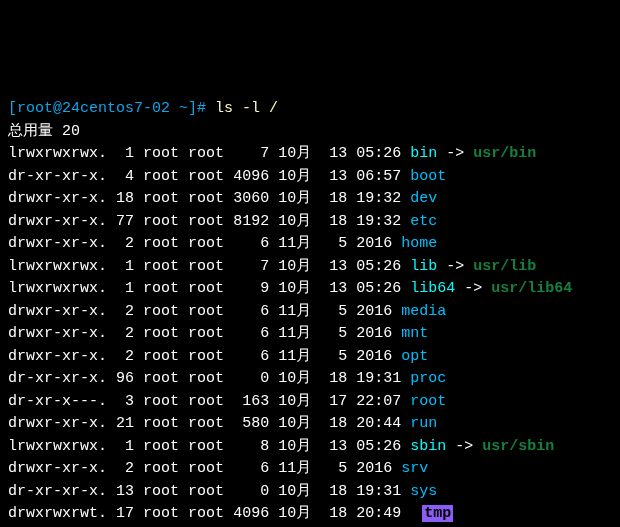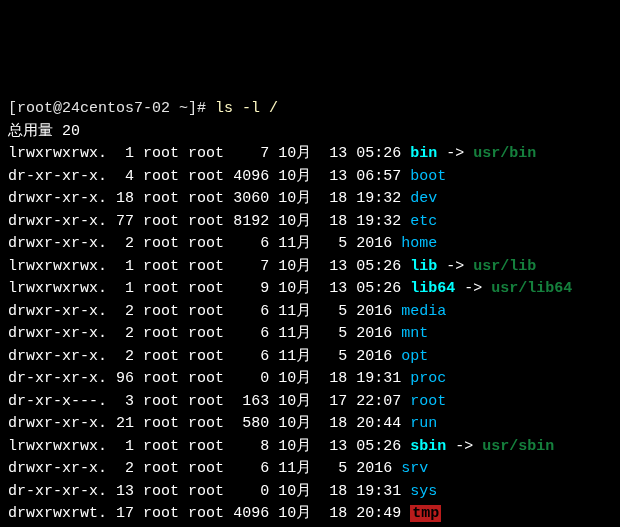--- a/index.html
+++ b/index.html
@@ -5,28 +5,28 @@
     body {
       margin: 0;
       padding: 8px;
       background: #000;
       color: #fff;
       font-family: "Courier New", monospace;
       font-size: 15px;
       line-height: 1.5;
       white-space: pre;
     }
-    .prompt-part { color: #e5e5e5; margin-top: 35px; }
+    .prompt-part { color: #0ea5e9; margin-top: 35px; }
     .cmd { color: #fef9c3; }
     .perms, .links, .owner, .group, .size, .month, .day, .time { color: #fff; }
     .dirname { color: #00bfff; font-weight: normal; }
-    .linkname { color: #00ffff; font-weight: bold; }
+    .linkname { color: #00ffff; font-weight: normal; }
     .arrow { color: #fff; }
     .target { color: #15803d; font-weight: bold; }
-    .tmp-highlight { background: #b91c1c; color: #000; font-weight: bold; padding: 0 2px; }
+    .tmp-highlight { background: #8b5cf6; color: #000; font-weight: bold; padding: 0 2px; margin-left: 12px; }
     .row { display: block; }
   </style>
 </head>
 <body>
 
 
 
 <span class="row"><span class="prompt-part">[root@24centos7-02 ~]#</span> <span class="cmd">ls -l /</span></span><span class="row">总用量 20</span><div id="rows"><span class="row"><span class="perms">lrwxrwxrwx.</span> <span class="links"> 1</span> <span class="owner">root</span> <span class="group">root</span> <span class="size">   7</span> <span class="month">10月</span> <span class="day"> 13</span> <span class="time">05:26</span> <span class="linkname">bin</span> <span class="arrow">-&gt;</span> <span class="target">usr/bin</span></span><span class="row"><span class="perms">dr-xr-xr-x.</span> <span class="links"> 4</span> <span class="owner">root</span> <span class="group">root</span> <span class="size">4096</span> <span class="month">10月</span> <span class="day"> 13</span> <span class="time">06:57</span> <span class="dirname">boot</span></span><span class="row"><span class="perms">drwxr-xr-x.</span> <span class="links">18</span> <span class="owner">root</span> <span class="group">root</span> <span class="size">3060</span> <span class="month">10月</span> <span class="day"> 18</span> <span class="time">19:32</span> <span class="dirname">dev</span></span><span class="row"><span class="perms">drwxr-xr-x.</span> <span class="links">77</span> <span class="owner">root</span> <span class="group">root</span> <span class="size">8192</span> <span class="month">10月</span> <span class="day"> 18</span> <span class="time">19:32</span> <span class="dirname">etc</span></span><span class="row"><span class="perms">drwxr-xr-x.</span> <span class="links"> 2</span> <span class="owner">root</span> <span class="group">root</span> <span class="size">   6</span> <span class="month">11月</span> <span class="day">  5</span> <span class="time">2016</span> <span class="dirname">home</span></span><span class="row"><span class="perms">lrwxrwxrwx.</span> <span class="links"> 1</span> <span class="owner">root</span> <span class="group">root</span> <span class="size">   7</span> <span class="month">10月</span> <span class="day"> 13</span> <span class="time">05:26</span> <span class="linkname">lib</span> <span class="arrow">-&gt;</span> <span class="target">usr/lib</span></span><span class="row"><span class="perms">lrwxrwxrwx.</span> <span class="links"> 1</span> <span class="owner">root</span> <span class="group">root</span> <span class="size">   9</span> <span class="month">10月</span> <span class="day"> 13</span> <span class="time">05:26</span> <span class="linkname">lib64</span> <span class="arrow">-&gt;</span> <span class="target">usr/lib64</span></span><span class="row"><span class="perms">drwxr-xr-x.</span> <span class="links"> 2</span> <span class="owner">root</span> <span class="group">root</span> <span class="size">   6</span> <span class="month">11月</span> <span class="day">  5</span> <span class="time">2016</span> <span class="dirname">media</span></span><span class="row"><span class="perms">drwxr-xr-x.</span> <span class="links"> 2</span> <span class="owner">root</span> <span class="group">root</span> <span class="size">   6</span> <span class="month">11月</span> <span class="day">  5</span> <span class="time">2016</span> <span class="dirname">mnt</span></span><span class="row"><span class="perms">drwxr-xr-x.</span> <span class="links"> 2</span> <span class="owner">root</span> <span class="group">root</span> <span class="size">   6</span> <span class="month">11月</span> <span class="day">  5</span> <span class="time">2016</span> <span class="dirname">opt</span></span><span class="row"><span class="perms">dr-xr-xr-x.</span> <span class="links">96</span> <span class="owner">root</span> <span class="group">root</span> <span class="size">   0</span> <span class="month">10月</span> <span class="day"> 18</span> <span class="time">19:31</span> <span class="dirname">proc</span></span><span class="row"><span class="perms">dr-xr-x---.</span> <span class="links"> 3</span> <span class="owner">root</span> <span class="group">root</span> <span class="size"> 163</span> <span class="month">10月</span> <span class="day"> 17</span> <span class="time">22:07</span> <span class="dirname">root</span></span><span class="row"><span class="perms">drwxr-xr-x.</span> <span class="links">21</span> <span class="owner">root</span> <span class="group">root</span> <span class="size"> 580</span> <span class="month">10月</span> <span class="day"> 18</span> <span class="time">20:44</span> <span class="dirname">run</span></span><span class="row"><span class="perms">lrwxrwxrwx.</span> <span class="links"> 1</span> <span class="owner">root</span> <span class="group">root</span> <span class="size">   8</span> <span class="month">10月</span> <span class="day"> 13</span> <span class="time">05:26</span> <span class="linkname">sbin</span> <span class="arrow">-&gt;</span> <span class="target">usr/sbin</span></span><span class="row"><span class="perms">drwxr-xr-x.</span> <span class="links"> 2</span> <span class="owner">root</span> <span class="group">root</span> <span class="size">   6</span> <span class="month">11月</span> <span class="day">  5</span> <span class="time">2016</span> <span class="dirname">srv</span></span><span class="row"><span class="perms">dr-xr-xr-x.</span> <span class="links">13</span> <span class="owner">root</span> <span class="group">root</span> <span class="size">   0</span> <span class="month">10月</span> <span class="day"> 18</span> <span class="time">19:31</span> <span class="dirname">sys</span></span><span class="row"><span class="perms">drwxrwxrwt.</span> <span class="links">17</span> <span class="owner">root</span> <span class="group">root</span> <span class="size">4096</span> <span class="month">10月</span> <span class="day"> 18</span> <span class="time">20:49</span> <span class="tmp-highlight">tmp</span></span><span class="row">        </span></div>
 
 

